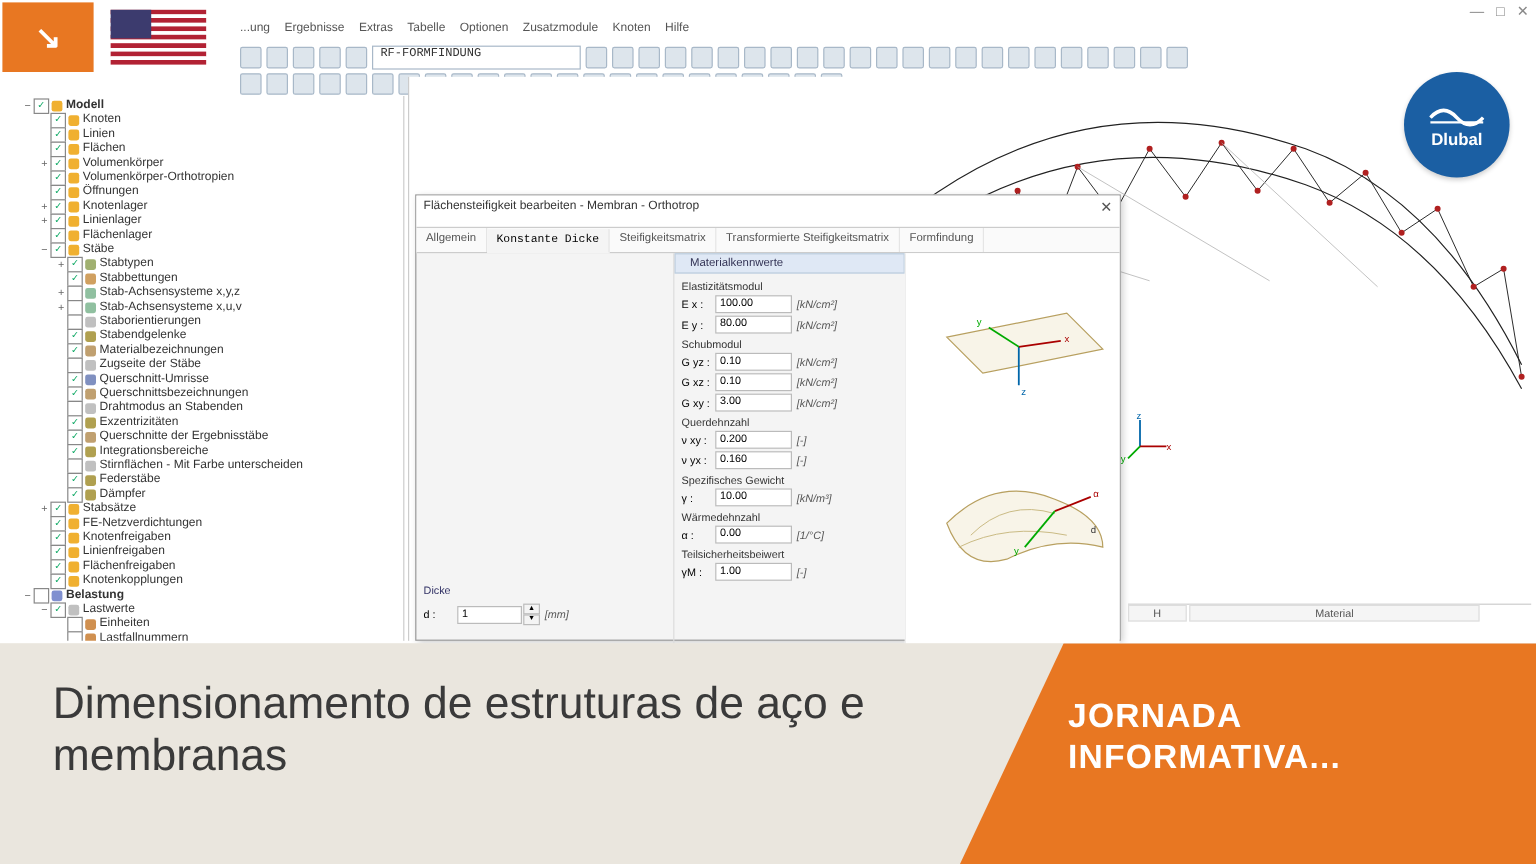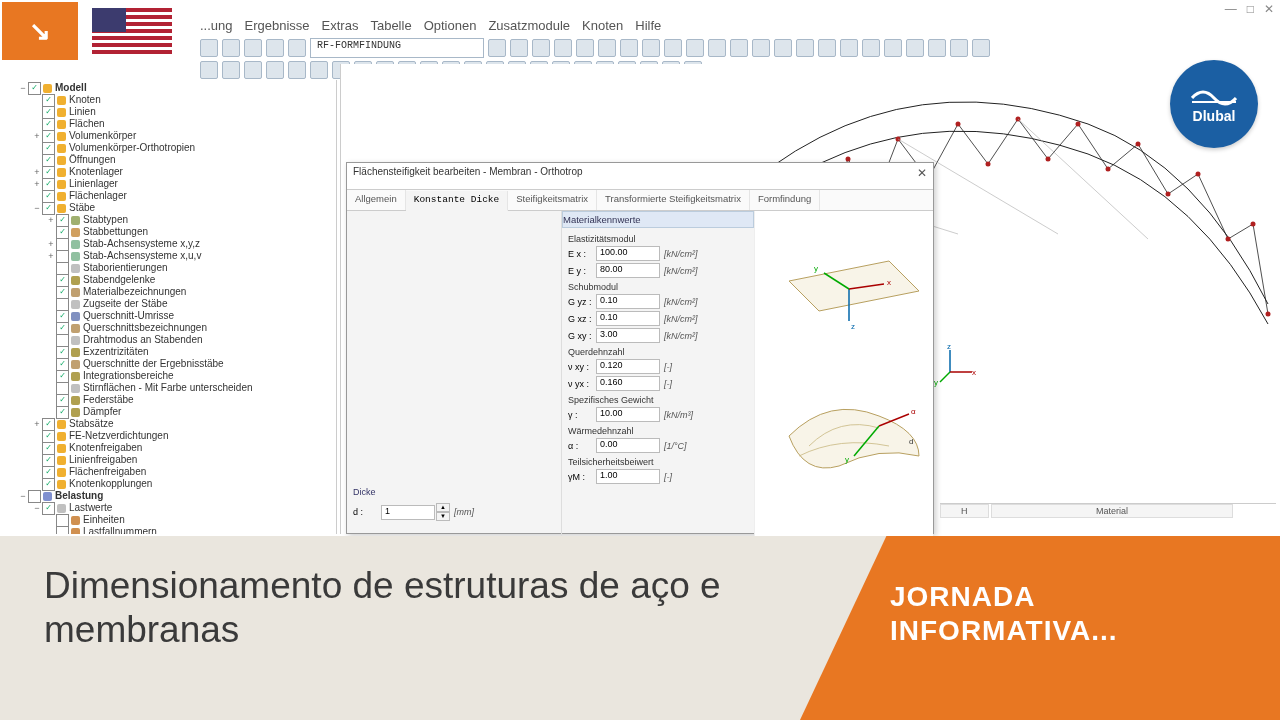--- a/index.html
+++ b/index.html
@@ -8,21 +8,21 @@
     width: 1280px;
     height: 720px;
     font-family: "Segoe UI", Tahoma, Arial, sans-serif;
     font-size: 11px;
     background: #fff;
     overflow: hidden;
     position: relative;
   }
   .menubar {
     position: absolute; top: 18px; left: 200px; right: 10px; height: 16px;
-    color: #555; font-size: 13px; display: flex; gap: 12px;
+    color: #555; font-size: 10px; display: flex; gap: 12px;
   }
   .toolbar {
     position: absolute; top: 36px; left: 200px; right: 10px; height: 24px;
     display: flex; align-items: center; gap: 4px;
   }
   .ticon {
     width: 16px; height: 16px; background: #dde5ec; border: 1px solid #a8b8c8;
     border-radius: 2px; display: inline-block;
   }
   .addressbar {
@@ -78,21 +78,21 @@
   .dlg-title { height:20px; background:#fff; border-bottom:1px solid #ccc; padding:3px 6px; font-size:10px; color:#333; display:flex; justify-content:space-between;}
   .dlg-close { cursor:pointer; color:#555; font-size:12px; }
   .dlg-tabs { height:20px; border-bottom:1px solid #ccc; background:#fafafa; display:flex; font-size:9.5px; color:#555;}
   .dlg-tab { padding:3px 8px; cursor:pointer; border-right:1px solid #e5e5e5;}
   .dlg-tab.active { background:#f4f4f4; color:#000; border-bottom:1px solid #f4f4f4; position:relative; top:1px;font-family:Liberation Mono, monospace;}
   .dlg-body { display:flex; height:calc(100% - 40px); }
   .dlg-left { width:214px; border-right:1px solid #ddd; position:relative;}
   .dicke-box { position:absolute; left:6px; bottom:18px; right:6px; }
   .dicke-box .hdr { font-size:9px; color:#336; margin-bottom:6px;}
   .dlg-mid { width:180px; padding:6px 6px; }
-  .mat-header { background:#dfe8f5; border:1px solid #bcd; padding:2px 0; font-size:9.5px; color:#335; margin:-6px -6px 6px -6px;}
+  .mat-header { background:#dfe8f5; border:1px solid #bcd; padding:2px 12px; font-size:9.5px; color:#335; margin:-6px -6px 6px -6px;}
   .grp { font-size:9px; color:#333; margin-top:4px; margin-bottom:2px;}
   .fld { display:flex; align-items:center; font-size:9px; margin-bottom:2px; }
   .fld label { width:28px; }
   .fld .inp { width:56px; height:13px; border:1px solid #bbb; background:#fff; padding:0 3px; font-size:9px;}
   .fld .unit { margin-left:4px; color:#555;font-style:italic;}
   .dlg-right { flex:1; background:#fff; border-left:1px solid #eee; position:relative;}
   .illus { position:absolute; width:170px; height:120px; left:14px; }
   .logo-badge {
     position:absolute; top:60px; right:22px; width:88px; height:88px;
     border-radius:50%; background:#1b5fa3; color:#fff;
@@ -627,21 +627,21 @@
           <span class="unit">[kN/cm²]</span>
         </div>
       <div class="fld">
           <label>G xy :</label>
           <span class="inp">3.00</span>
           <span class="unit">[kN/cm²]</span>
         </div>
       <div class="grp">Querdehnzahl</div>
       <div class="fld">
           <label>ν xy :</label>
-          <span class="inp">0.120</span>
+          <span class="inp">0.200</span>
           <span class="unit">[-]</span>
         </div>
       <div class="fld">
           <label>ν yx :</label>
           <span class="inp">0.160</span>
           <span class="unit">[-]</span>
         </div>
       <div class="grp">Spezifisches Gewicht</div>
       <div class="fld">
           <label>γ :</label>

